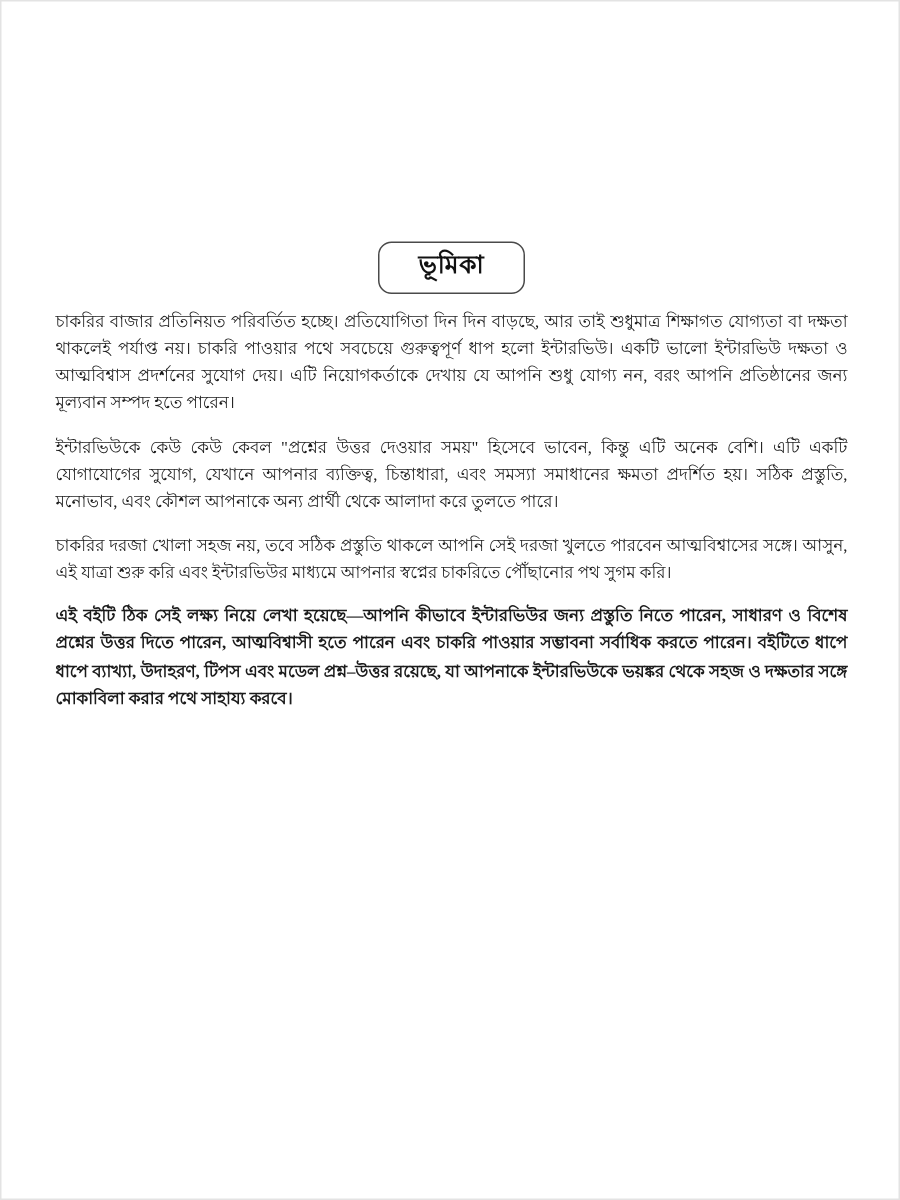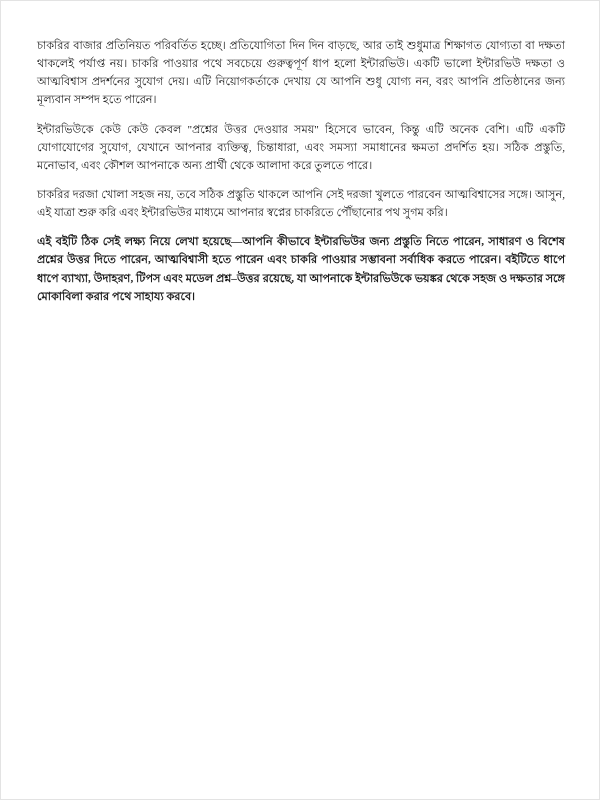--- a/index.html
+++ b/index.html
@@ -38,40 +38,43 @@
     border-radius: 9px;
     padding: 6px 26px 8px 26px;
     font-size: 16.5px;
     font-weight: bold;
     letter-spacing: 0.5px;
     color: #111;
     line-height: 1.15;
     background: #fff;
   }
   .body-text {
-    margin-top: 35px;
+    margin-top: 10px;
   }
   p.para {
     margin: 0 0 11px 0;
     font-size: 11.2px;
     line-height: 1.62;
     text-align: justify;
     text-justify: inter-word;
     color: #1b1b1b;
   }
   p.para.bold {
     font-weight: bold;
   }
 </style>
 </head>
 <body>
 
 <div class="page">
   <div class="content">
 
+    <div class="title-wrap">
+      <div class="title-box">ভূমিকা</div>
+    </div>
 
     <div class="body-text">
       <p class="para">চাকরির বাজার প্রতিনিয়ত পরিবর্তিত হচ্ছে। প্রতিযোগিতা দিন দিন বাড়ছে, আর তাই শুধুমাত্র শিক্ষাগত যোগ্যতা বা দক্ষতা থাকলেই পর্যাপ্ত নয়। চাকরি পাওয়ার পথে সবচেয়ে গুরুত্বপূর্ণ ধাপ হলো ইন্টারভিউ। একটি ভালো ইন্টারভিউ দক্ষতা ও আত্মবিশ্বাস প্রদর্শনের সুযোগ দেয়। এটি নিয়োগকর্তাকে দেখায় যে আপনি শুধু যোগ্য নন, বরং আপনি প্রতিষ্ঠানের জন্য মূল্যবান সম্পদ হতে পারেন।</p>
       <p class="para">ইন্টারভিউকে কেউ কেউ কেবল "প্রশ্নের উত্তর দেওয়ার সময়" হিসেবে ভাবেন, কিন্তু এটি অনেক বেশি। এটি একটি যোগাযোগের সুযোগ, যেখানে আপনার ব্যক্তিত্ব, চিন্তাধারা, এবং সমস্যা সমাধানের ক্ষমতা প্রদর্শিত হয়। সঠিক প্রস্তুতি, মনোভাব, এবং কৌশল আপনাকে অন্য প্রার্থী থেকে আলাদা করে তুলতে পারে।</p>
       <p class="para">চাকরির দরজা খোলা সহজ নয়, তবে সঠিক প্রস্তুতি থাকলে আপনি সেই দরজা খুলতে পারবেন আত্মবিশ্বাসের সঙ্গে। আসুন, এই যাত্রা শুরু করি এবং ইন্টারভিউর মাধ্যমে আপনার স্বপ্নের চাকরিতে পৌঁছানোর পথ সুগম করি।</p>
       <p class="para bold">এই বইটি ঠিক সেই লক্ষ্য নিয়ে লেখা হয়েছে—আপনি কীভাবে ইন্টারভিউর জন্য প্রস্তুতি নিতে পারেন, সাধারণ ও বিশেষ প্রশ্নের উত্তর দিতে পারেন, আত্মবিশ্বাসী হতে পারেন এবং চাকরি পাওয়ার সম্ভাবনা সর্বাধিক করতে পারেন। বইটিতে ধাপে ধাপে ব্যাখ্যা, উদাহরণ, টিপস এবং মডেল প্রশ্ন–উত্তর রয়েছে, যা আপনাকে ইন্টারভিউকে ভয়ঙ্কর থেকে সহজ ও দক্ষতার সঙ্গে মোকাবিলা করার পথে সাহায্য করবে।</p>
     </div>
 
   </div>
 </div>

